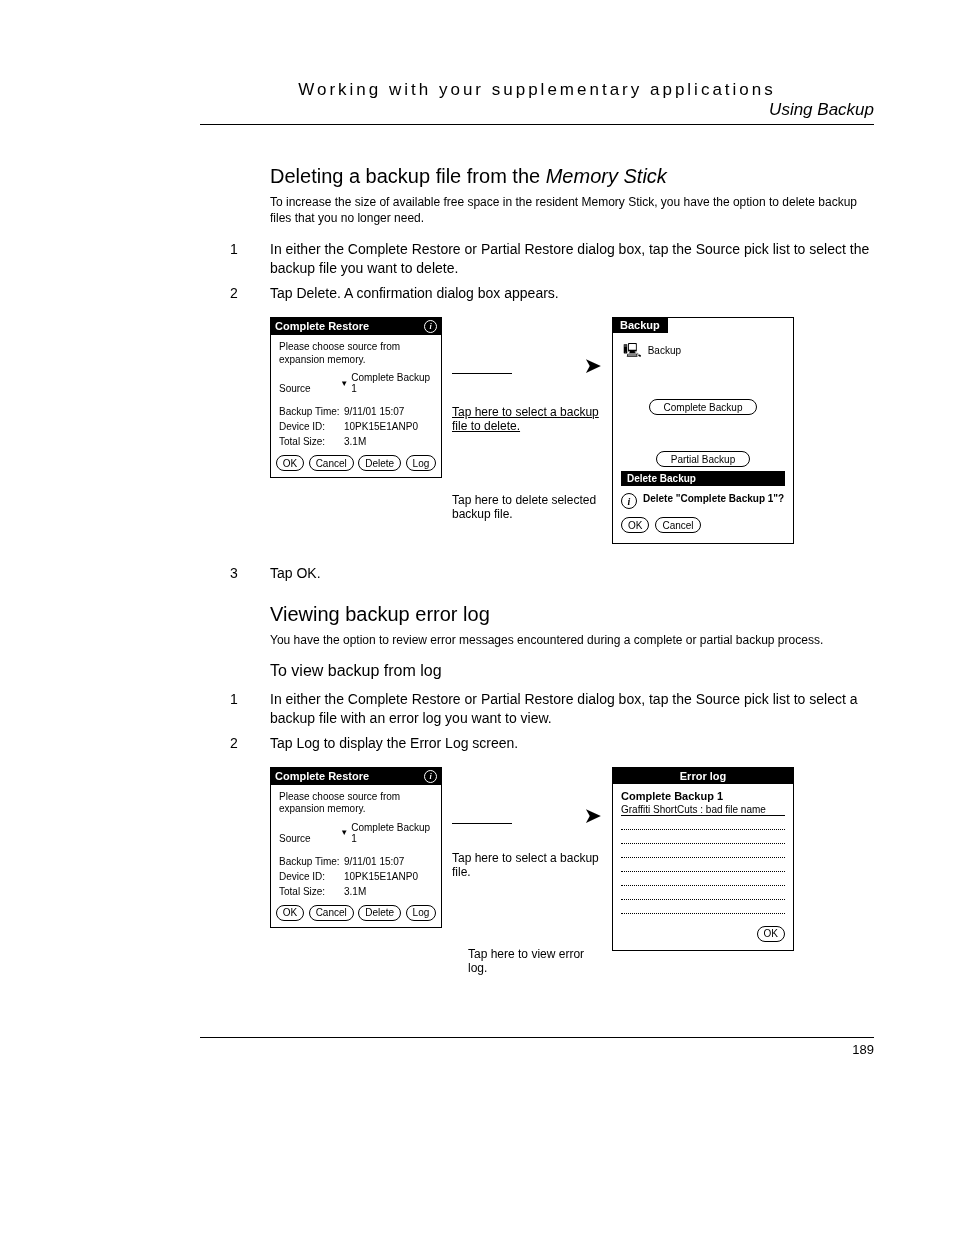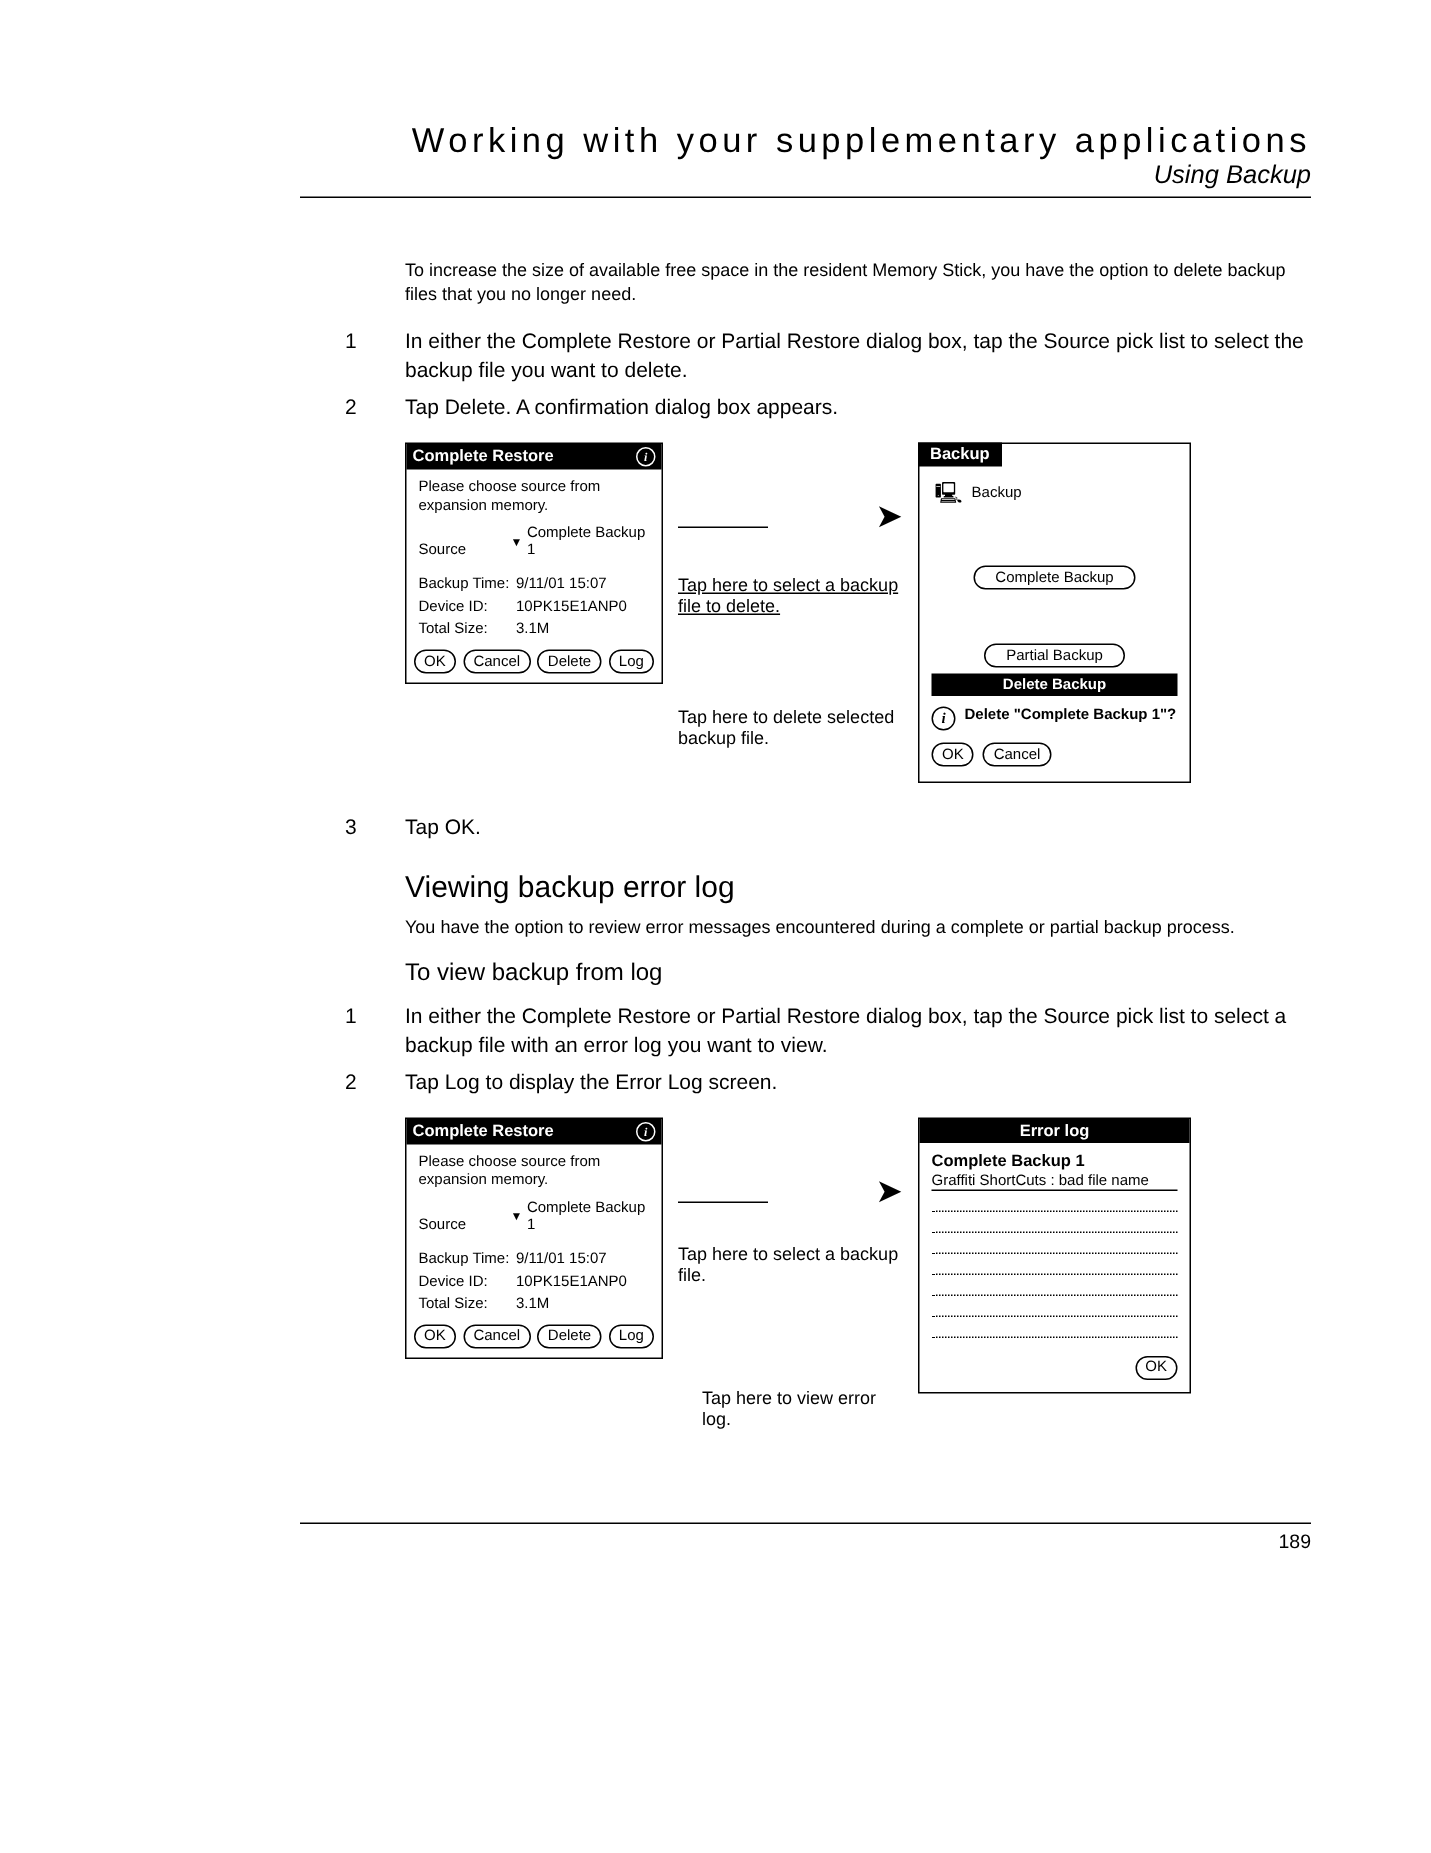--- a/index.html
+++ b/index.html
@@ -12,22 +12,23 @@
     box-sizing: border-box;
   }
   .header {
     text-align: right;
     margin-left: 120px;
     border-bottom: 1px solid #000;
     padding-bottom: 4px;
     margin-bottom: 40px;
   }
   .header .h1 {
-    font-size: 23px;
+    font-size: 17px;
     letter-spacing: 3px;
+    text-align: center;
   }
   .header .h2 {
     font-style: italic;
     font-size: 17px;
   }
   .content {
     margin-left: 190px;
   }
   .section-title {
     font-size: 20px;
@@ -108,21 +109,21 @@
   .pbtn {
     border:1px solid #000; border-radius: 8px;
     padding: 0 6px; font-size:10px;
     display:inline-flex; align-items:center; justify-content:center;
     background:#fff;
     height:14px;
   }
   .pbtn-wide { padding: 0 14px; margin-top: 32px; }
   .palm .btn-black {
     background:#000; color:#fff; font-weight:bold;
-    padding:2px 6px; text-align:center;
+    padding:2px 6px; text-align:left;
     margin: 3px 8px; font-size:10px;
   }
   .palm-tab {
     display:inline-block; background:#000; color:#fff;
     font-weight:bold; padding:2px 8px; font-size:11px;
     margin:-1px 0 0 -1px;
   }
   .palm .iconrow {
     display:flex; align-items:center; gap:6px;
     padding: 10px 10px 6px 10px;
@@ -180,20 +181,23 @@
 </head>
 <body>
 
 <div class="header">
   <div class="h1">Working with your supplementary applications</div>
   <div class="h2">Using Backup</div>
 </div>
 
 <div class="content">
 
+  <div class="section-title">
+    <span>Deleting a backup file from the </span><span class="it">Memory Stick</span>
+  </div>
   <div class="para">To increase the size of available free space in the resident Memory Stick, you have the option to delete backup files that you no longer need.</div>
 
 
   <div class="step">
     <div class="num">1</div>
     <div>In either the Complete Restore or Partial Restore dialog box, tap the Source pick list to select the backup file you want to delete.</div>
   </div>
   <div class="step">
     <div class="num">2</div>
     <div>Tap Delete. A confirmation dialog box appears.</div>

